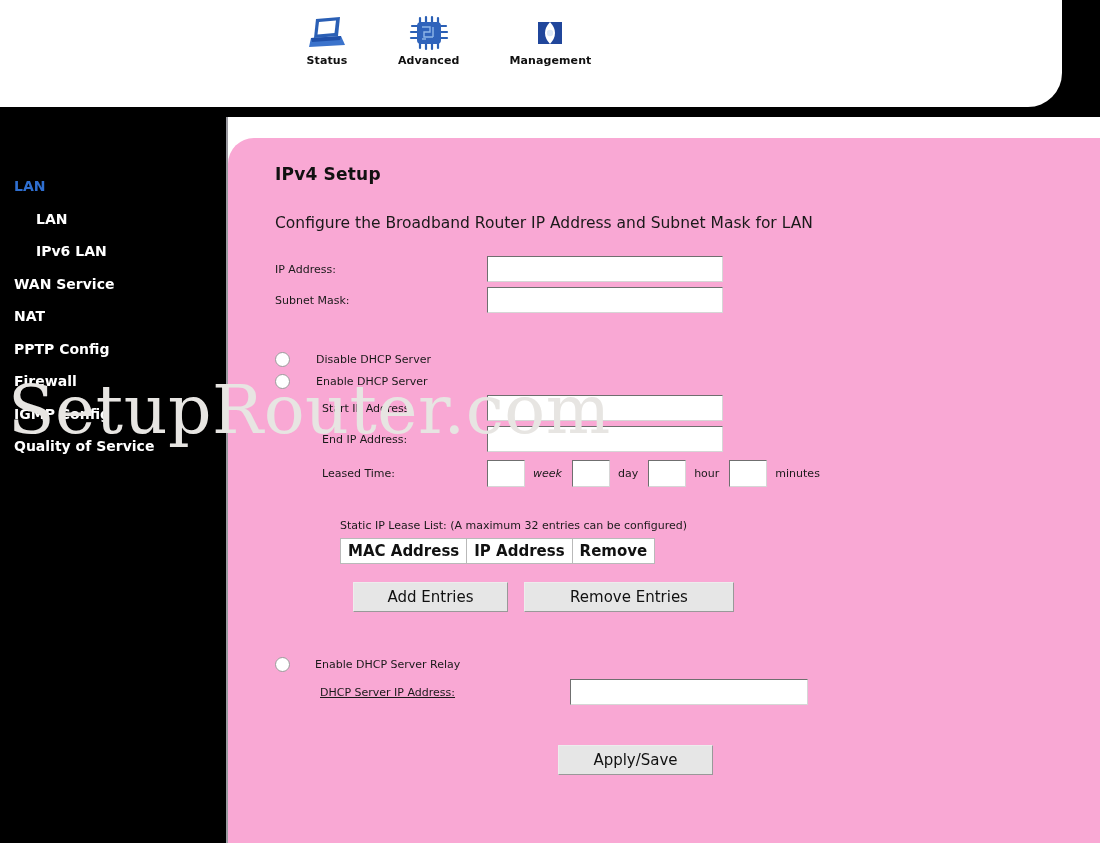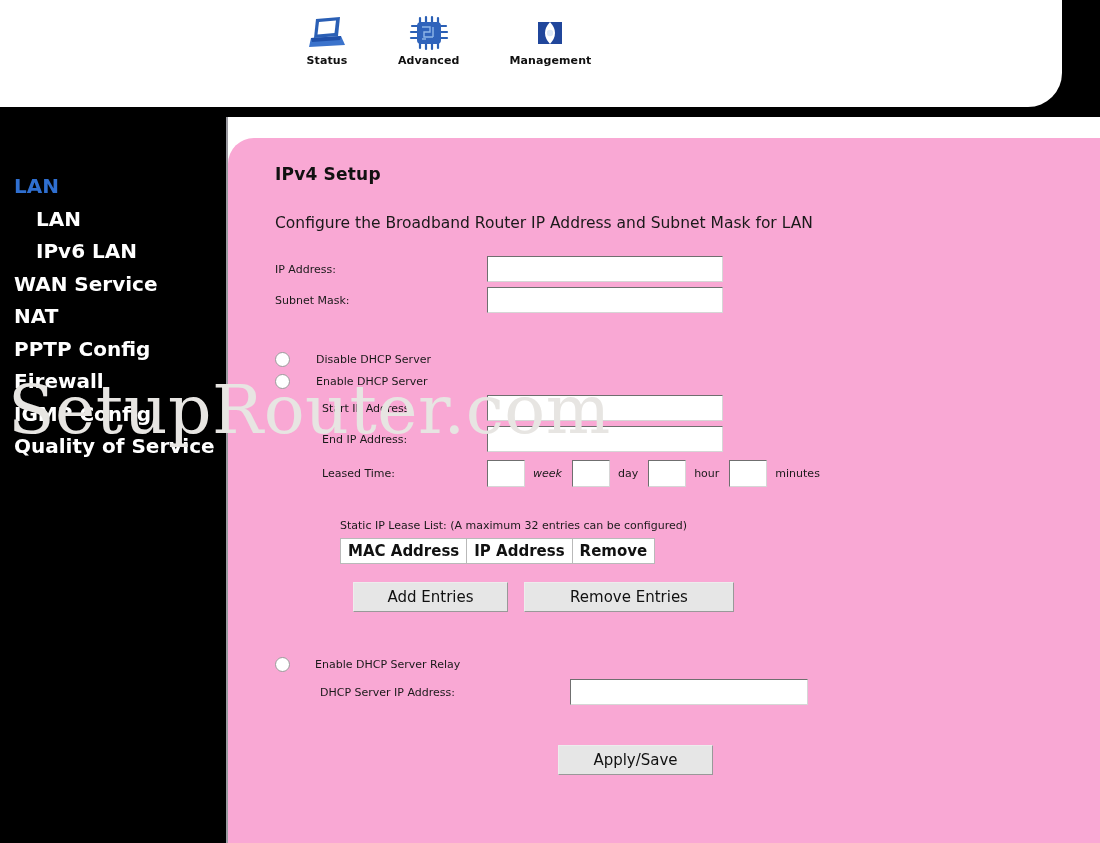--- a/index.html
+++ b/index.html
@@ -81,21 +81,21 @@
   }
   .sidebar-sep {
     position: absolute;
     left: 226px; top: 117px;
     width: 2px; height: 726px;
     background: #9a9aa0;
     z-index: 5;
   }
   .side-item {
     color: #ffffff;
-    font-size: 20px;
+    font-size: 14px;
     font-weight: bold;
     padding: 2px 0 2px 14px;
     line-height: 28.5px;
     cursor: pointer;
     white-space: nowrap;
     font-family: "DejaVu Sans", "Liberation Sans", sans-serif;
   }
   .side-item.active { color: #2f6fd0; }
   .side-item.sub { padding-left: 36px; }
 
@@ -350,21 +350,21 @@
           <button class="btn" style="width:210px;">Remove Entries</button>
         </div>
       </div>
 
       <div class="row" style="margin-top:45px;">
         <span class="radio"></span>
         <span class="lbl" style="margin-left:25px;">Enable DHCP Server Relay</span>
       </div>
 
       <div class="row" style="margin-top:7px;">
-        <span class="lbl" style="width:295px; padding-left:45px;">DHCP Server IP Address:</span>
+        <span class="lbl" style="width:295px; padding-left:45px;text-decoration:underline;">DHCP Server IP Address:</span>
         <input class="tin relay" type="text" value="" style="">
       </div>
 
       <div style="margin-top:40px; padding-left:283px;">
         <button class="btn" style="width:155px;">Apply/Save</button>
       </div>
 
     </div>
   </div>
 

